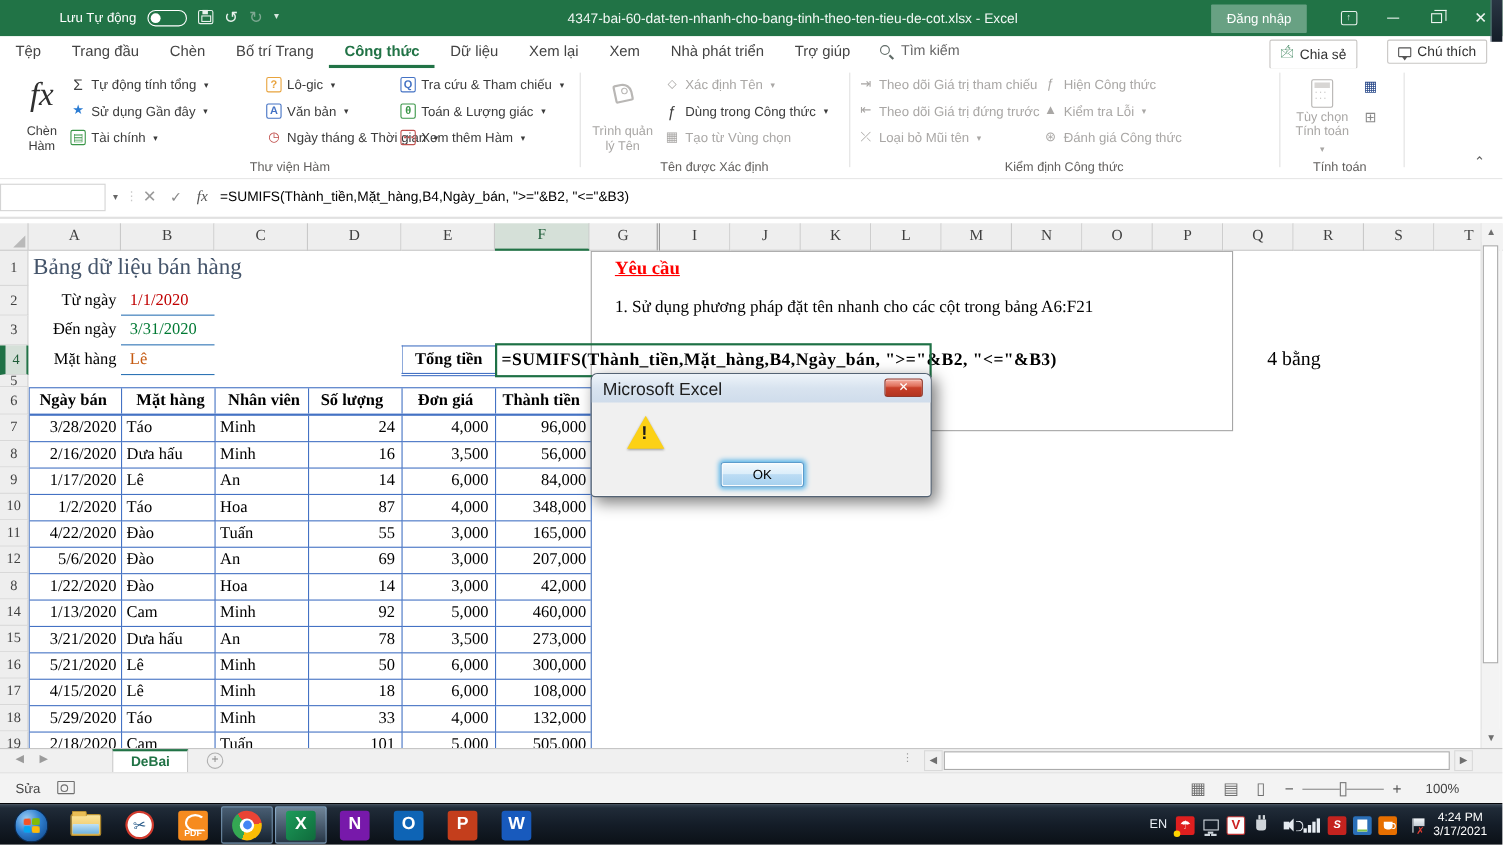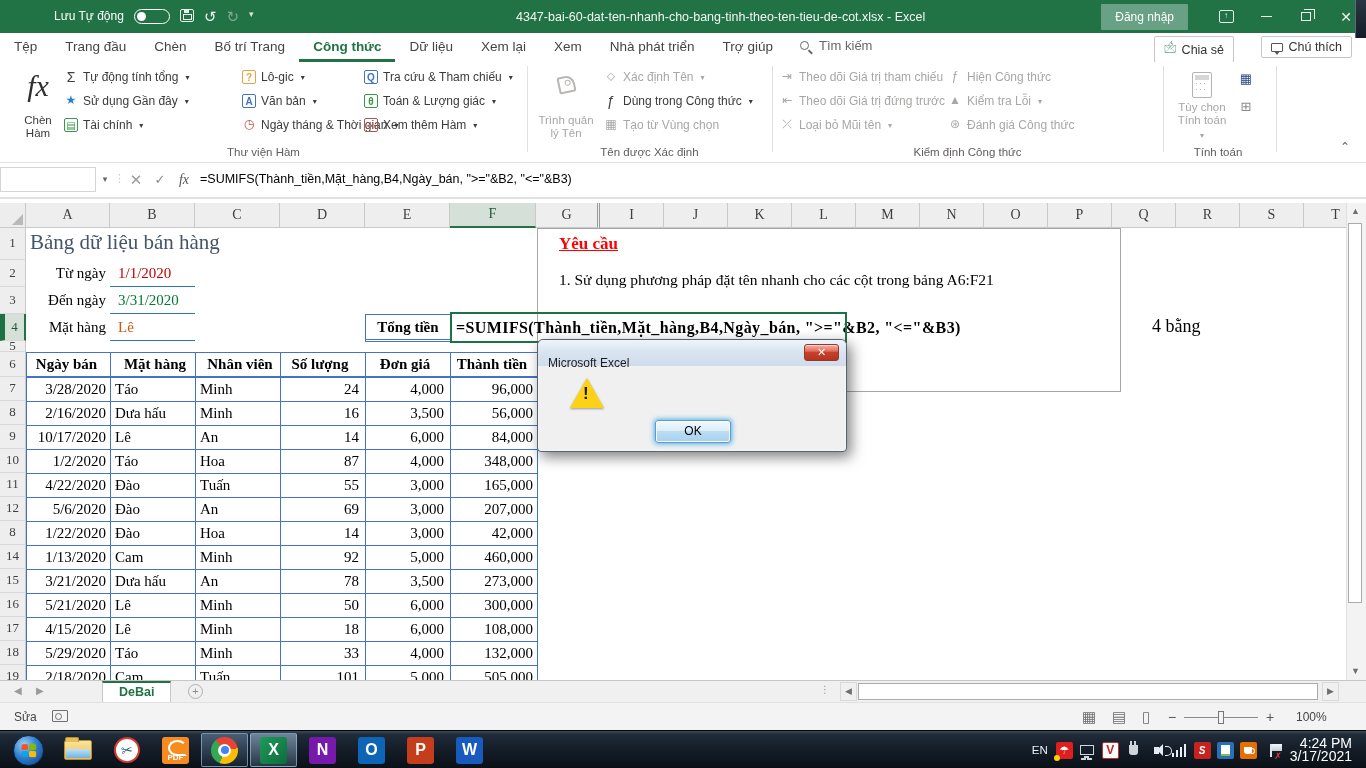--- a/index.html
+++ b/index.html
@@ -186,27 +186,27 @@
   .bars i { width:2.5px; background:#e8eef4; display:block; }
   .ti-red { background:#c4231f; border-radius:2px; color:#fff; font-size:10px; font-weight:bold; font-style:italic; }
   .ti-blue { background:#2a6fb8; border-radius:2px; }
   .ti-blue span { width:9px; height:11px; background:#fff; display:block; box-shadow:inset 0 -2px 0 #7fc24a; }
   .ti-java { background:#e76f00; border-radius:2px; }
   .ti-java span { width:8px; height:7px; background:#fff; border-radius:0 0 3px 3px; position:relative; display:block; }
   .ti-java span:after { content:""; position:absolute; right:-3px; top:1px; width:3px; height:4px; border:1.3px solid #fff; border-left:none; border-radius:0 3px 3px 0; }
   .ti-flag .pole { width:1.6px; height:13px; background:#dfe5ea; display:block; position:relative; }
   .ti-flag .pole:before { content:""; position:absolute; left:1.6px; top:0; width:10px; height:7px; background:linear-gradient(#f4f7fa,#c3ccd4); }
   .ti-flag .badge { position:absolute; right:-2px; bottom:-2px; color:#e03c31; font-size:9px; font-weight:bold; }
-  #clock { color:#fff; font-size:14px; text-align:right; line-height:13px; margin-left:4px; }
+  #clock { color:#fff; font-size:11px; text-align:center; line-height:13px; margin-left:4px; }
   #showdesk { position:absolute; right:0; top:0; width:11px; height:38px; border-left:1.5px solid #5a6a7a; background:linear-gradient(180deg,#2a3644,#141d28); z-index:61; }
 
   
   #dialog { position:absolute; left:537px; top:339px; width:310px; height:113px; background:#f0f0f0; border:1px solid #546374; border-radius:6px 6px 4px 4px; box-shadow:0 0 0 1px rgba(255,255,255,.4) inset, 4px 5px 14px rgba(0,0,0,.5); z-index:50; }
   #dlg-title { position:absolute; left:0; top:0; right:0; height:26px; border-radius:6px 6px 0 0; background:linear-gradient(180deg,#eef4fa,#d8e3ef 50%,#cfdceb); }
-  #dlg-title-text { position:absolute; left:10px; top:16px; font-size:12px; color:#1c1c1c; }
+  #dlg-title-text { position:absolute; left:10px; top:6px; font-size:16px; color:#1c1c1c; }
   #dlg-close { position:absolute; right:7px; top:4px; width:35px; height:17px; border:1px solid #93392c; border-radius:3px; background:linear-gradient(180deg,#f7b0a4 0%,#e0705c 40%,#c8402a 50%,#b33520 100%); color:#fff; font-size:11px; text-align:center; line-height:15px; box-shadow:0 1px 0 rgba(255,255,255,.5) inset; }
   .warn-tri { position:absolute; left:32px; top:38px; width:0; height:0; border-left:17px solid transparent; border-right:17px solid transparent; border-bottom:30px solid #fcd116; filter:drop-shadow(0 1px 1px #999); }
   .warn-tri:after { content:"!"; position:absolute; left:-4px; top:6px; font-weight:bold; font-size:17px; color:#1c1c1c; }
   #dlg-msg { position:absolute; left:80px; top:46px; width:225px; font-size:12px; color:#000; }
   #dlg-ok { position:absolute; left:117px; top:80px; width:76px; height:23px; border:1px solid #5c9ccc; border-radius:3px; background:linear-gradient(180deg,#f2f8fc,#dceefa 45%,#bcdcf4 50%,#a6d1ef); box-shadow:0 0 5px 1px #52b2e8, 0 0 0 1px #fbfdfe inset; font-size:12px; text-align:center; line-height:21px; color:#000; }
 </style>
 </head>
 <body>
 
 <div id="app">
@@ -469,21 +469,21 @@
       </div>
       <div class="trow">
         <div class="tcell c0">2/16/2020</div>
         <div class="tcell c1">Dưa hấu</div>
         <div class="tcell c2">Minh</div>
         <div class="tcell c3">16</div>
         <div class="tcell c4">3,500</div>
         <div class="tcell c5">56,000</div>
       </div>
       <div class="trow">
-        <div class="tcell c0">10/17/2020</div>
+        <div class="tcell c0">1/17/2020</div>
         <div class="tcell c1">Lê</div>
         <div class="tcell c2">An</div>
         <div class="tcell c3">14</div>
         <div class="tcell c4">6,000</div>
         <div class="tcell c5">84,000</div>
       </div>
       <div class="trow">
         <div class="tcell c0">1/2/2020</div>
         <div class="tcell c1">Táo</div>
         <div class="tcell c2">Hoa</div>

